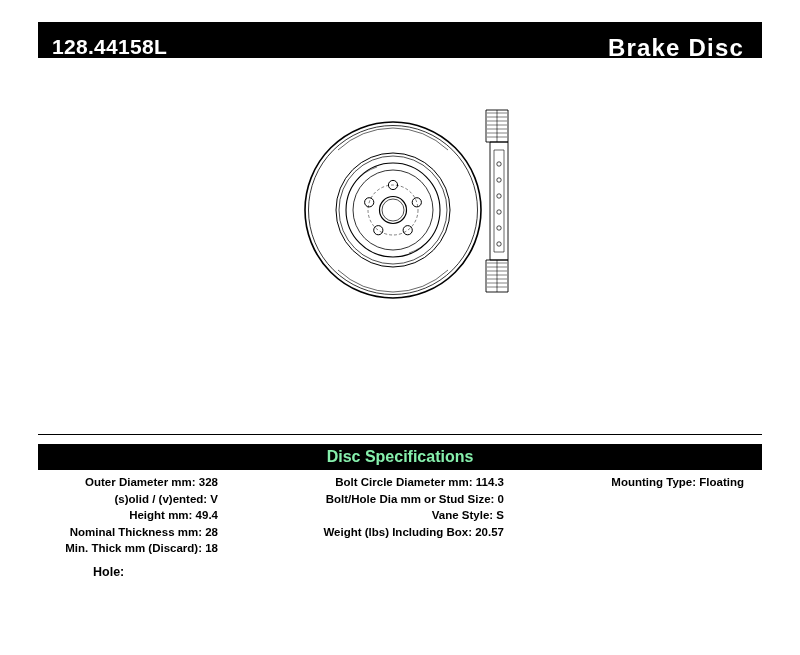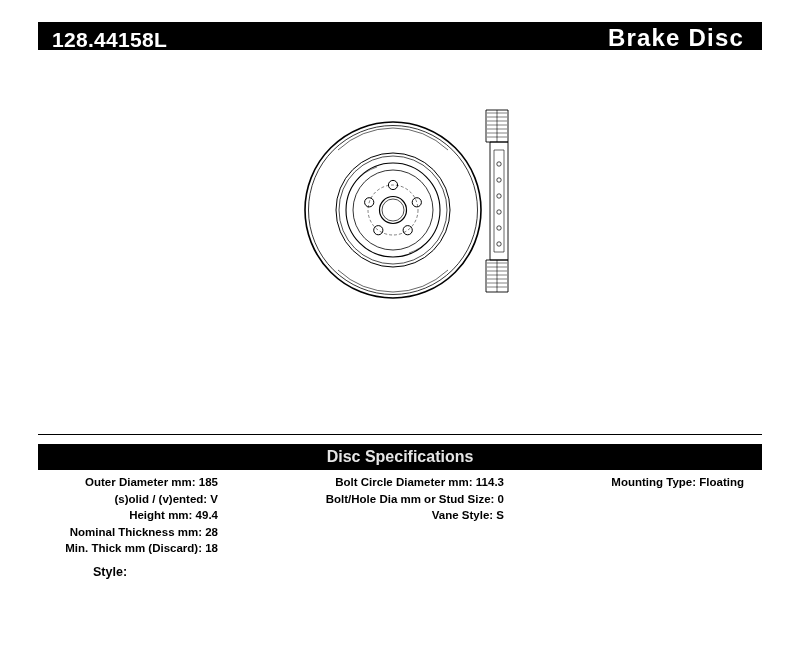--- a/index.html
+++ b/index.html
@@ -15,28 +15,28 @@
     position: relative;
     overflow: hidden;
   }
 
   
   .header-bar {
     position: absolute;
     left: 38px;
     top: 22px;
     width: 724px;
-    height: 28px;
+    height: 36px;
     background: #000000;
     color: #ffffff;
     display: flex;
-    align-items: flex-end;
+    align-items: flex-start;
     justify-content: space-between;
     box-sizing: border-box;
-    padding: 0 18px 0 14px;
+    padding: 14px 18px 0 14px;
   }
   .part-number {
     font-size: 21px;
     font-weight: bold;
     letter-spacing: 0.3px;
     line-height: 1;
   }
   .doc-title {
     font-size: 24px;
     font-weight: bold;
@@ -72,21 +72,21 @@
     height: 1px;
     background: #000000;
   }
   .spec-header {
     position: absolute;
     left: 38px;
     top: 444px;
     width: 724px;
     height: 26px;
     background: #000000;
-    color: #e5e5e5;
+    color: #86efac;
     display: flex;
     align-items: center;
     justify-content: center;
   }
   .spec-header-text {
     font-size: 16px;
     font-weight: bold;
     line-height: 1;
   }
 
@@ -241,35 +241,36 @@
 
 <div class="spec-divider"></div>
 
 <div class="spec-header">
   <span class="spec-header-text">Disc Specifications</span>
 </div>
 
 <div class="spec-columns">
 
   <div class="spec-col spec-col-1">
-    <div class="spec-line">Outer Diameter mm: 185</div>
+    <div class="spec-line">Outer Diameter mm: 328</div>
     <div class="spec-line">(s)olid / (v)ented: V</div>
     <div class="spec-line">Height mm: 49.4</div>
     <div class="spec-line">Nominal Thickness mm: 28</div>
     <div class="spec-line">Min. Thick mm (Discard): 18</div>
   </div>
 
   <div class="spec-col spec-col-2">
     <div class="spec-line">Bolt Circle Diameter mm: 114.3</div>
     <div class="spec-line">Bolt/Hole Dia mm or Stud Size: 0</div>
     <div class="spec-line">Vane Style: S</div>
+    <div class="spec-line">Weight (lbs) Including Box: 20.57</div>
   </div>
 
   <div class="spec-col spec-col-3">
     <div class="spec-line">Mounting Type: Floating</div>
   </div>
 
 </div>
 
 <div class="note-row">
-  <span class="note-label">Style:</span>
+  <span class="note-label">Hole:</span>
   <span class="note-value"></span>
 </div>
 
 </body></html>

